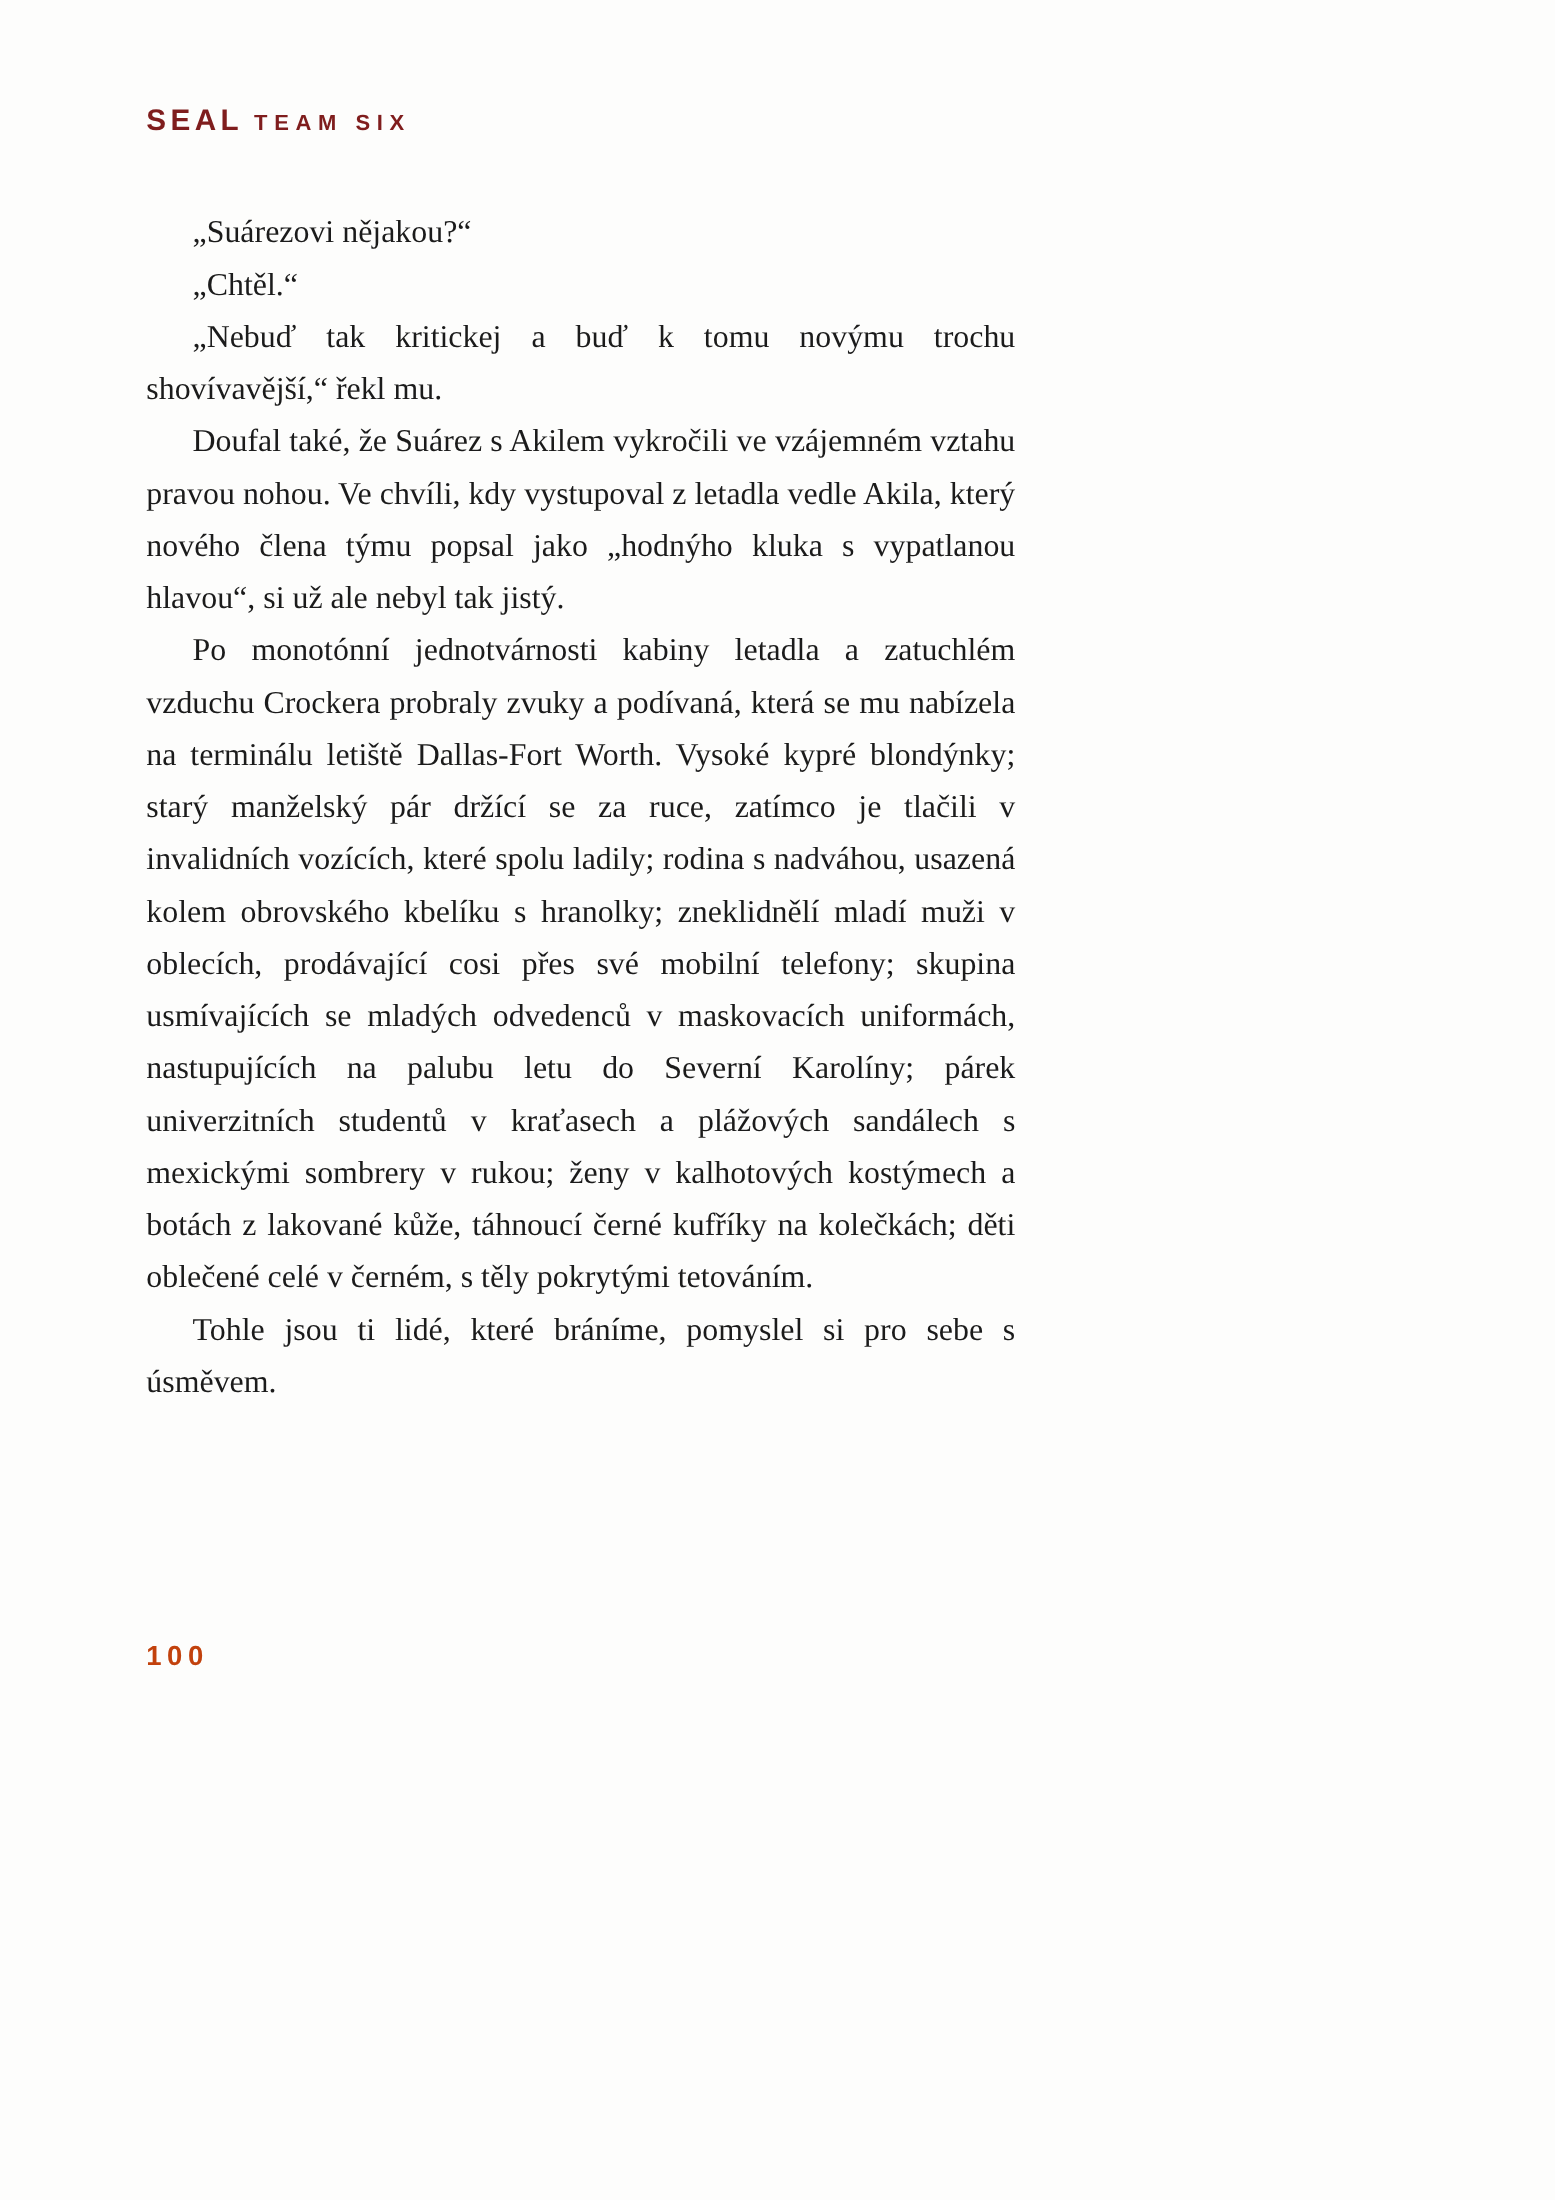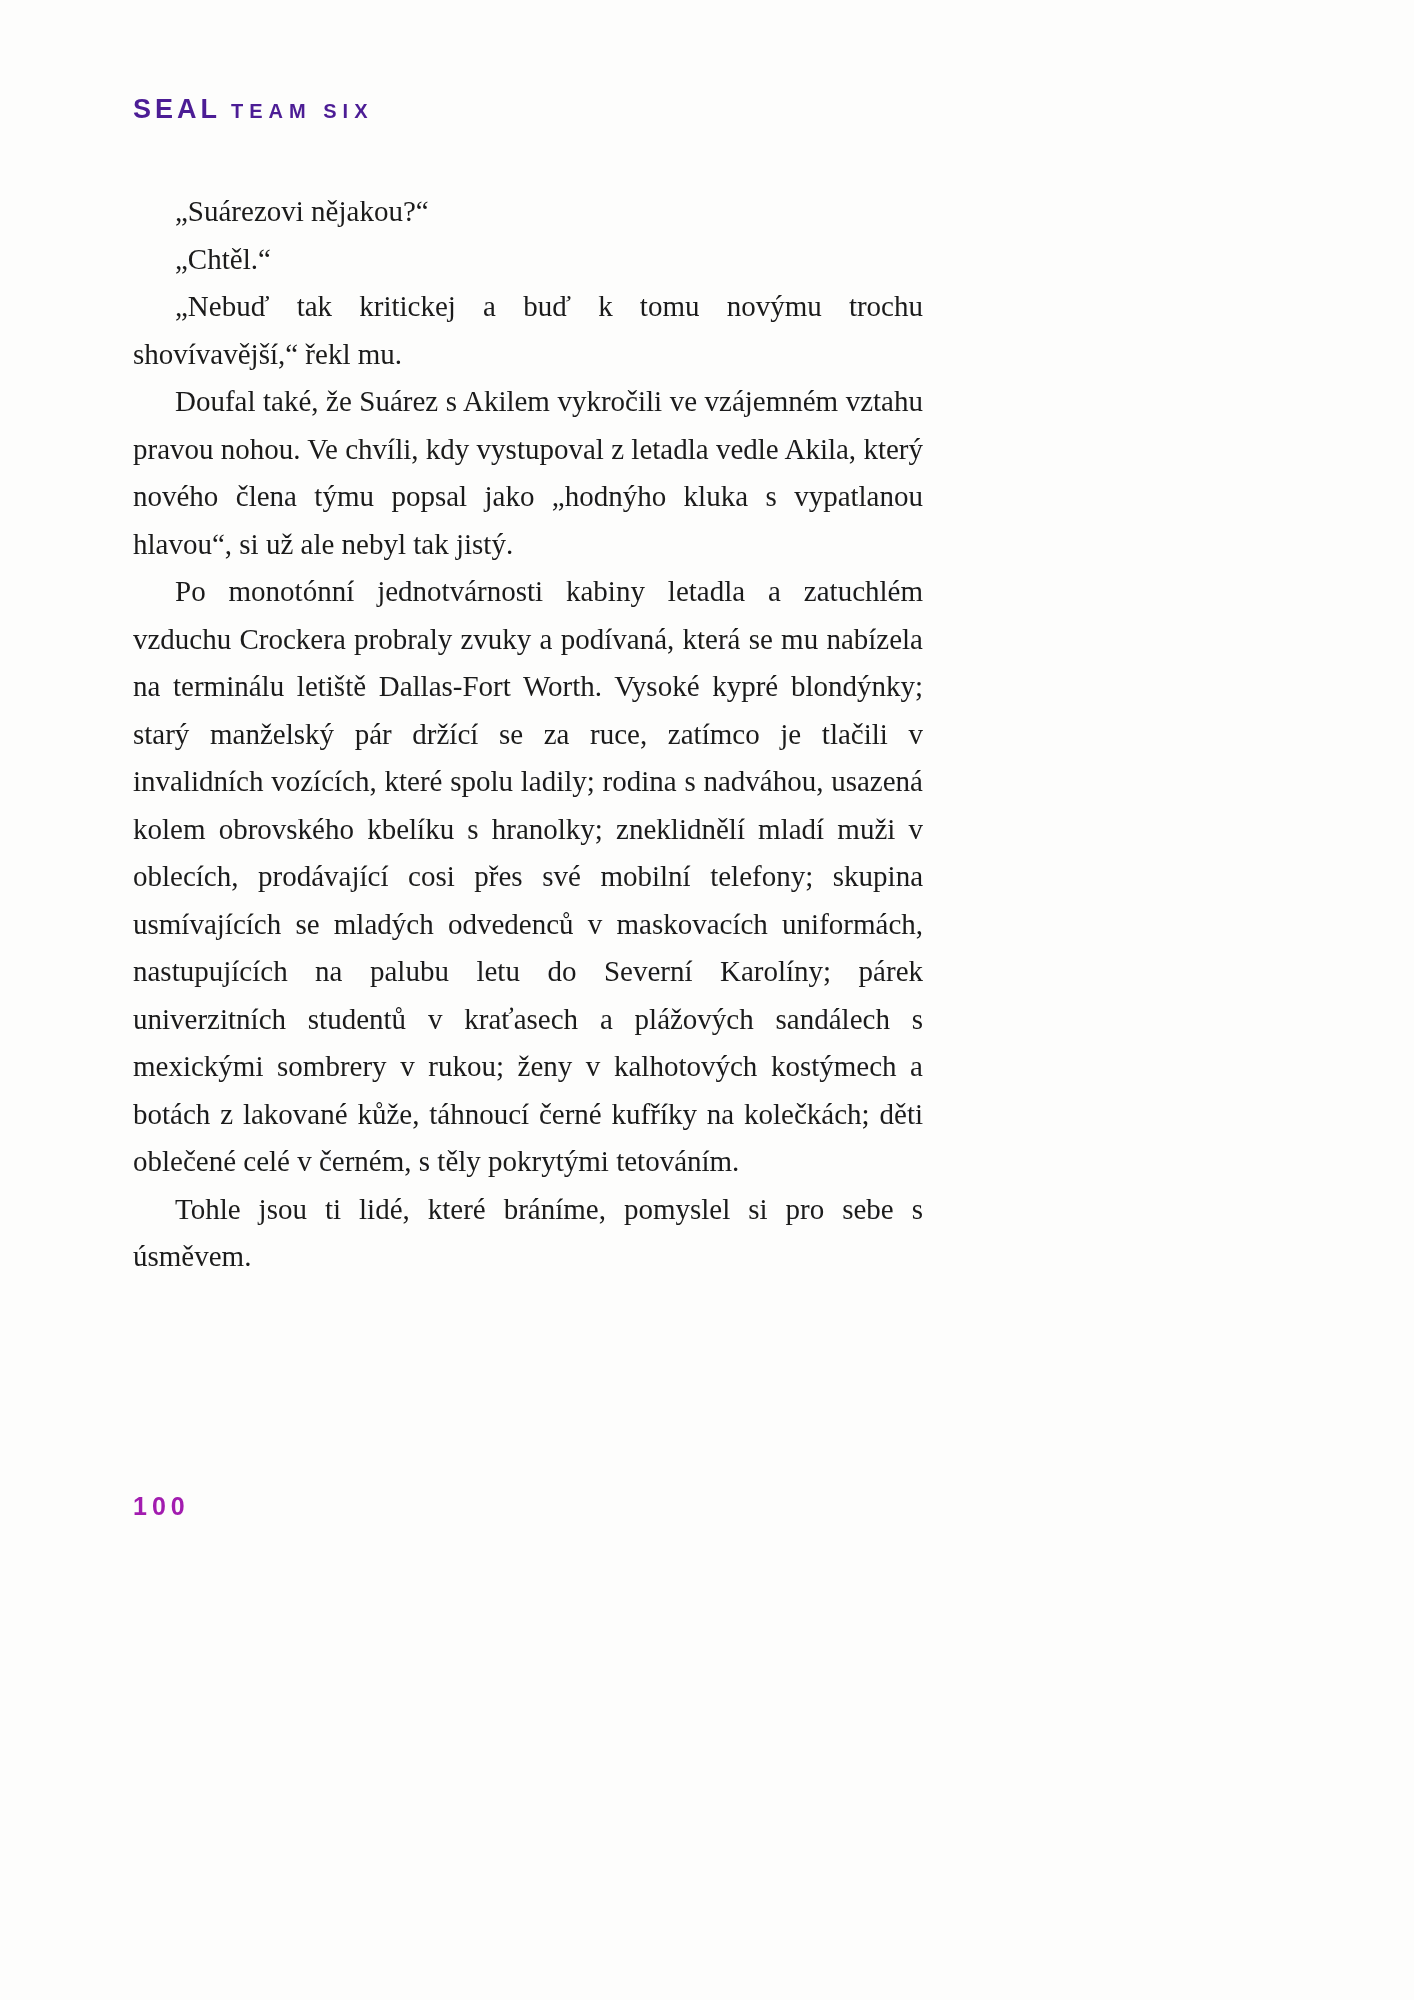--- a/index.html
+++ b/index.html
@@ -15,21 +15,21 @@
     background: #fdfdfc;
     color: #1b1b1b;
     font-family: "Liberation Serif", serif;
     overflow: hidden;
   }
   .running-head {
     position: absolute;
     top: 94px;
     left: 133px;
     font-family: "Liberation Sans", sans-serif;
-    color: #4c1d95;
+    color: #7f1d1d;
     white-space: nowrap;
   }
   .rh-primary {
     font-size: 27px;
     font-weight: 700;
     letter-spacing: 4px;
   }
   .rh-secondary {
     font-size: 20px;
     font-weight: 600;
@@ -55,21 +55,21 @@
   .text-block p .seg-italic {
   }
   .page-footer {
     position: absolute;
     top: 1492px;
     left: 133px;
     font-family: "Liberation Sans", sans-serif;
     font-size: 25px;
     font-weight: 700;
     letter-spacing: 5px;
-    color: #a21caf;
+    color: #c2410c;
   }
 </style>
 </head>
 <body>
 
 <div class="page">
 
   <header class="running-head">
     <span class="rh-primary">SEAL</span><span class="rh-secondary">TEAM SIX</span>
   </header>

